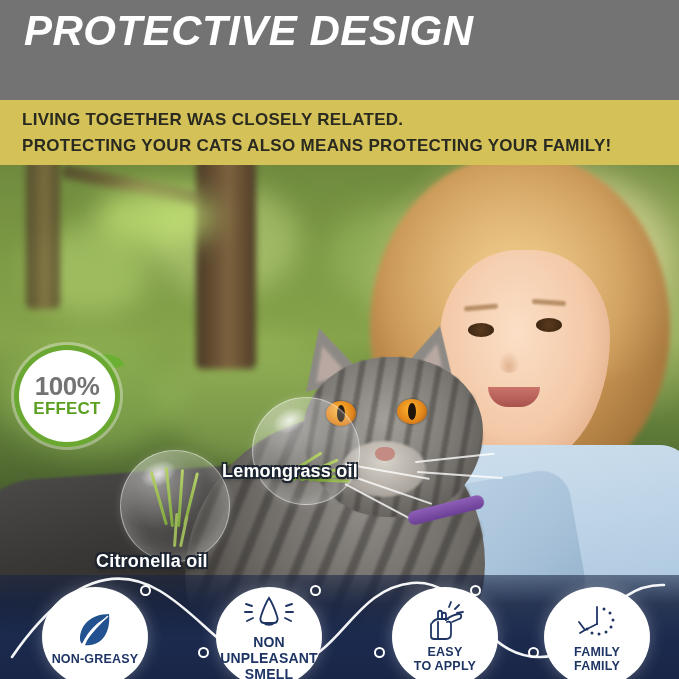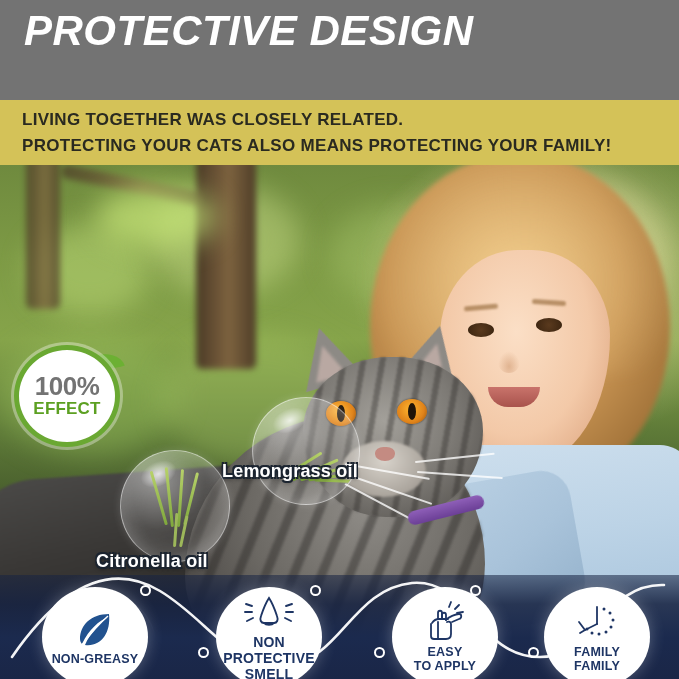--- a/index.html
+++ b/index.html
@@ -427,21 +427,21 @@
           <g fill="none" stroke="#1e3564" stroke-width="1.9" stroke-linecap="round">
             <path d="M26 3 C 22 9, 20 15, 18 21 C 16.5 25, 18 28, 21 28 L 31 28 C 34 28, 35.5 25, 34 21 C 32 15, 30 9, 26 3 Z"></path>
             <path d="M21 28 C 23 30.5, 29 30.5, 31 28"></path>
             <path d="M9 11 L 3 9 M9 17 L 2 17 M10 23 L 4 26"></path>
             <path d="M43 11 L 49 9 M43 17 L 50 17 M42 23 L 48 26"></path>
           </g>
         </svg>
       </div>
       <div class="fb-label sm">
         <span>NON</span><br>
-        <span>PROTECTIVE</span><br>
+        <span>UNPLEASANT</span><br>
         <span>SMELL</span>
       </div>
     </div>
 
     <div class="fbadge fb3">
       <div class="fb-icon">
         <svg width="46" height="42" viewBox="0 0 46 42">
           <g fill="none" stroke="#1e3564" stroke-width="1.8" stroke-linecap="round" stroke-linejoin="round">
             <path d="M16 18 L 16 12 C 16 9, 20 9, 20 12 L 20 18"></path>
             <path d="M20 18 L 20 14 C 20 11, 24 11, 24 14 L 24 19"></path>

